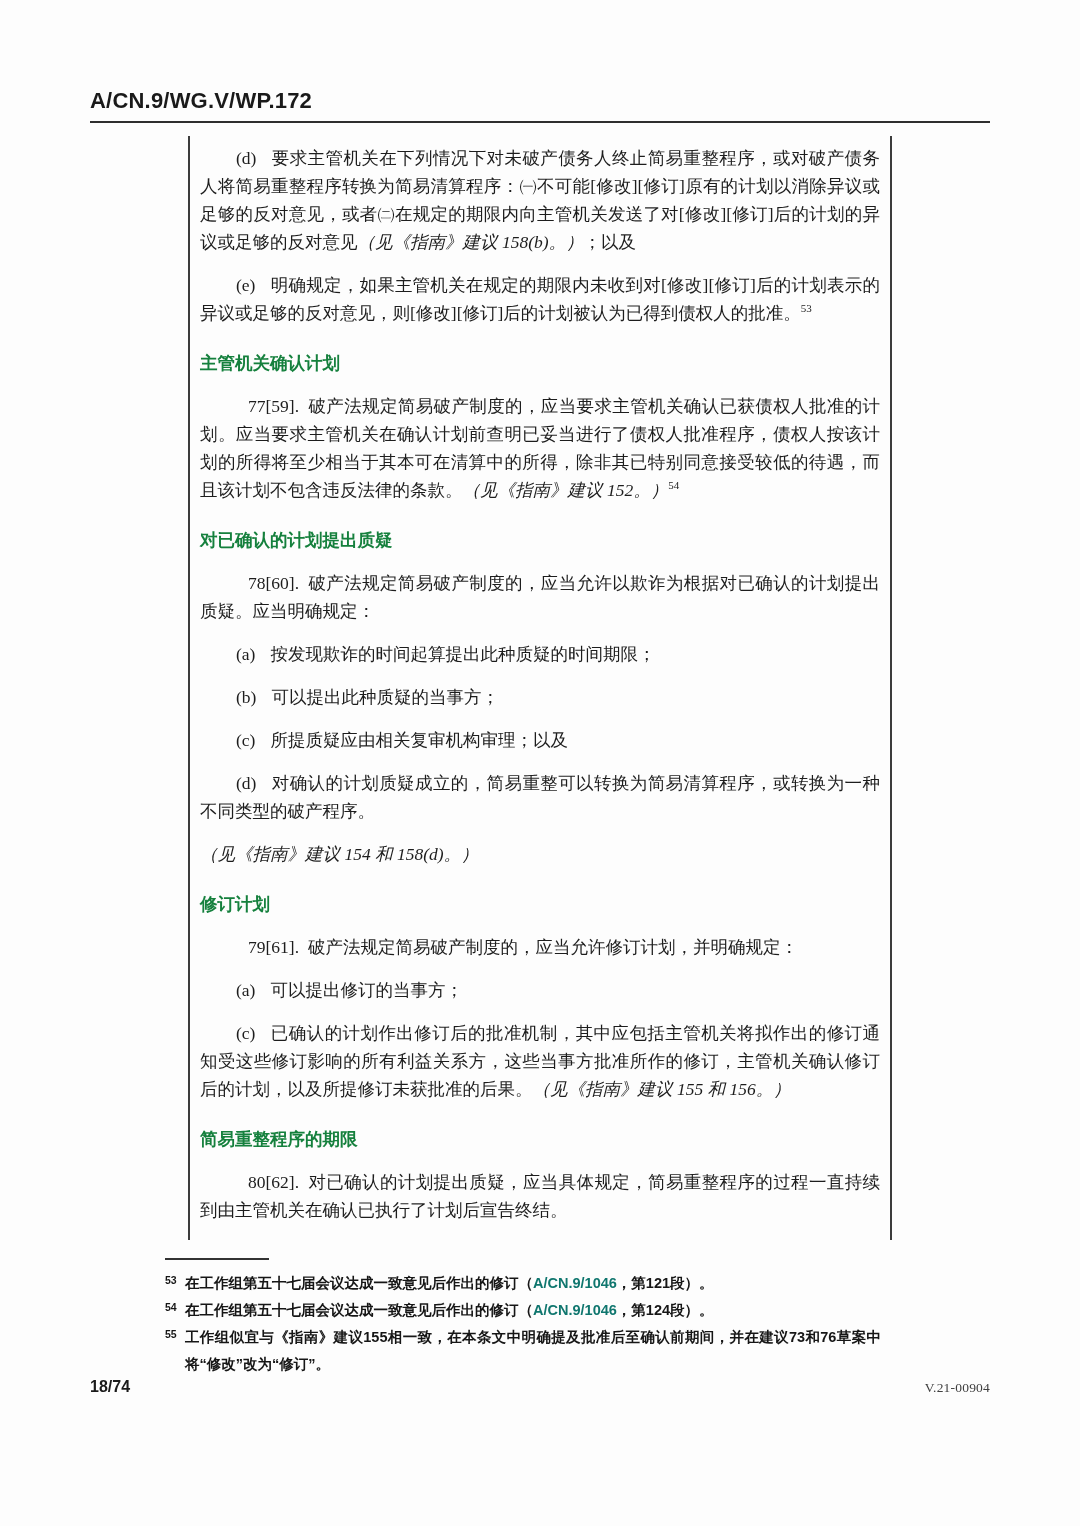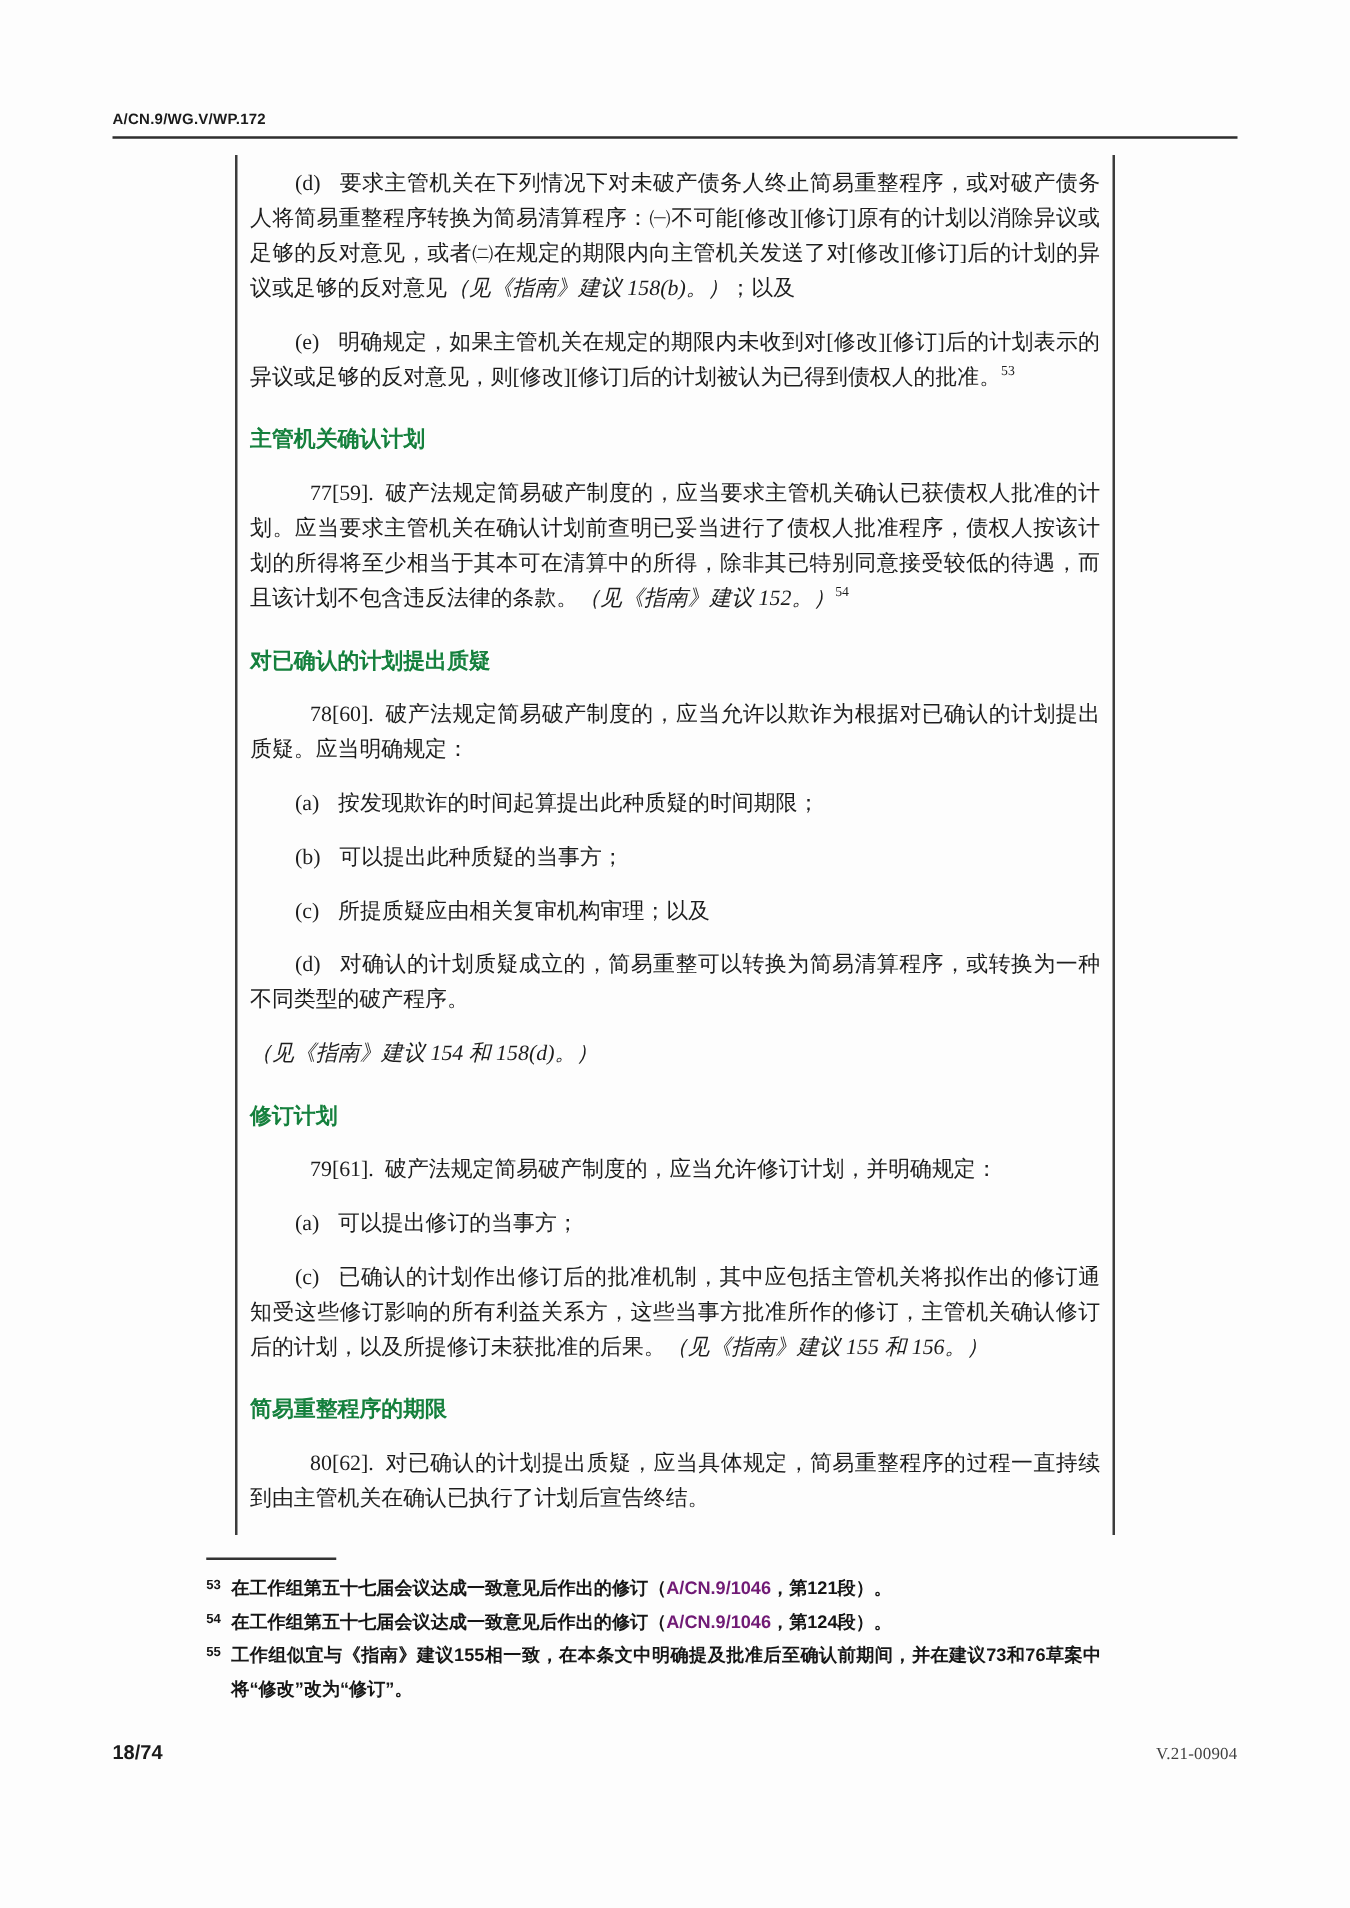--- a/index.html
+++ b/index.html
@@ -7,21 +7,21 @@
     width:1080px;height:1526px;
     background:#fdfdfd;
     color:#1d1d1d;
     font-family:"Liberation Serif", serif;
     position:relative;
     overflow:hidden;
   }
   .page{padding:88px 90px 0 90px;box-sizing:border-box;}
   .doc-symbol{
     font-family:"Liberation Sans", sans-serif;
-    font-weight:bold;font-size:12px;letter-spacing:.2px;color:#1a1a1a;
+    font-weight:bold;font-size:22px;letter-spacing:.2px;color:#1a1a1a;
   }
   .header-rule{border:none;border-top:2px solid #2e2e2e;margin:7px 0 0 0;}
   
   .body-wrap{
     margin:13px 0 0 98px;
     width:704px;box-sizing:border-box;
     border-left:2px solid #3c3c3c;
     border-right:2px solid #3c3c3c;
     padding:8px 10px 16px 10px;
   }
@@ -44,24 +44,23 @@
   .footnotes{margin:18px 0 0 75px;}
   .fn-rule{width:104px;border:none;border-top:2px solid #333;margin:0 0 10px 0;}
   .fn{
     display:flex;width:716px;
     font-family:"Liberation Sans", sans-serif;
     font-weight:bold;font-size:14.5px;line-height:27px;
     color:#161616;text-align:justify;
   }
   .fn-marker{flex:0 0 20px;font-size:10.5px;position:relative;top:-3px;}
   .fn-text{flex:1;}
-  .link{color:#701a75;}
+  .link{color:#0f766e;}
   .page-footer{
     display:flex;justify-content:space-between;align-items:baseline;
-    margin-top:28px;
   }
   .page-num{font-family:"Liberation Sans", sans-serif;font-weight:bold;font-size:16px;color:#1a1a1a;}
   .doc-num{font-size:13.5px;color:#3f3f3f;letter-spacing:.2px;}
 </style>
 </head>
 <body>
 
 <div class="page">
 
   <header>

